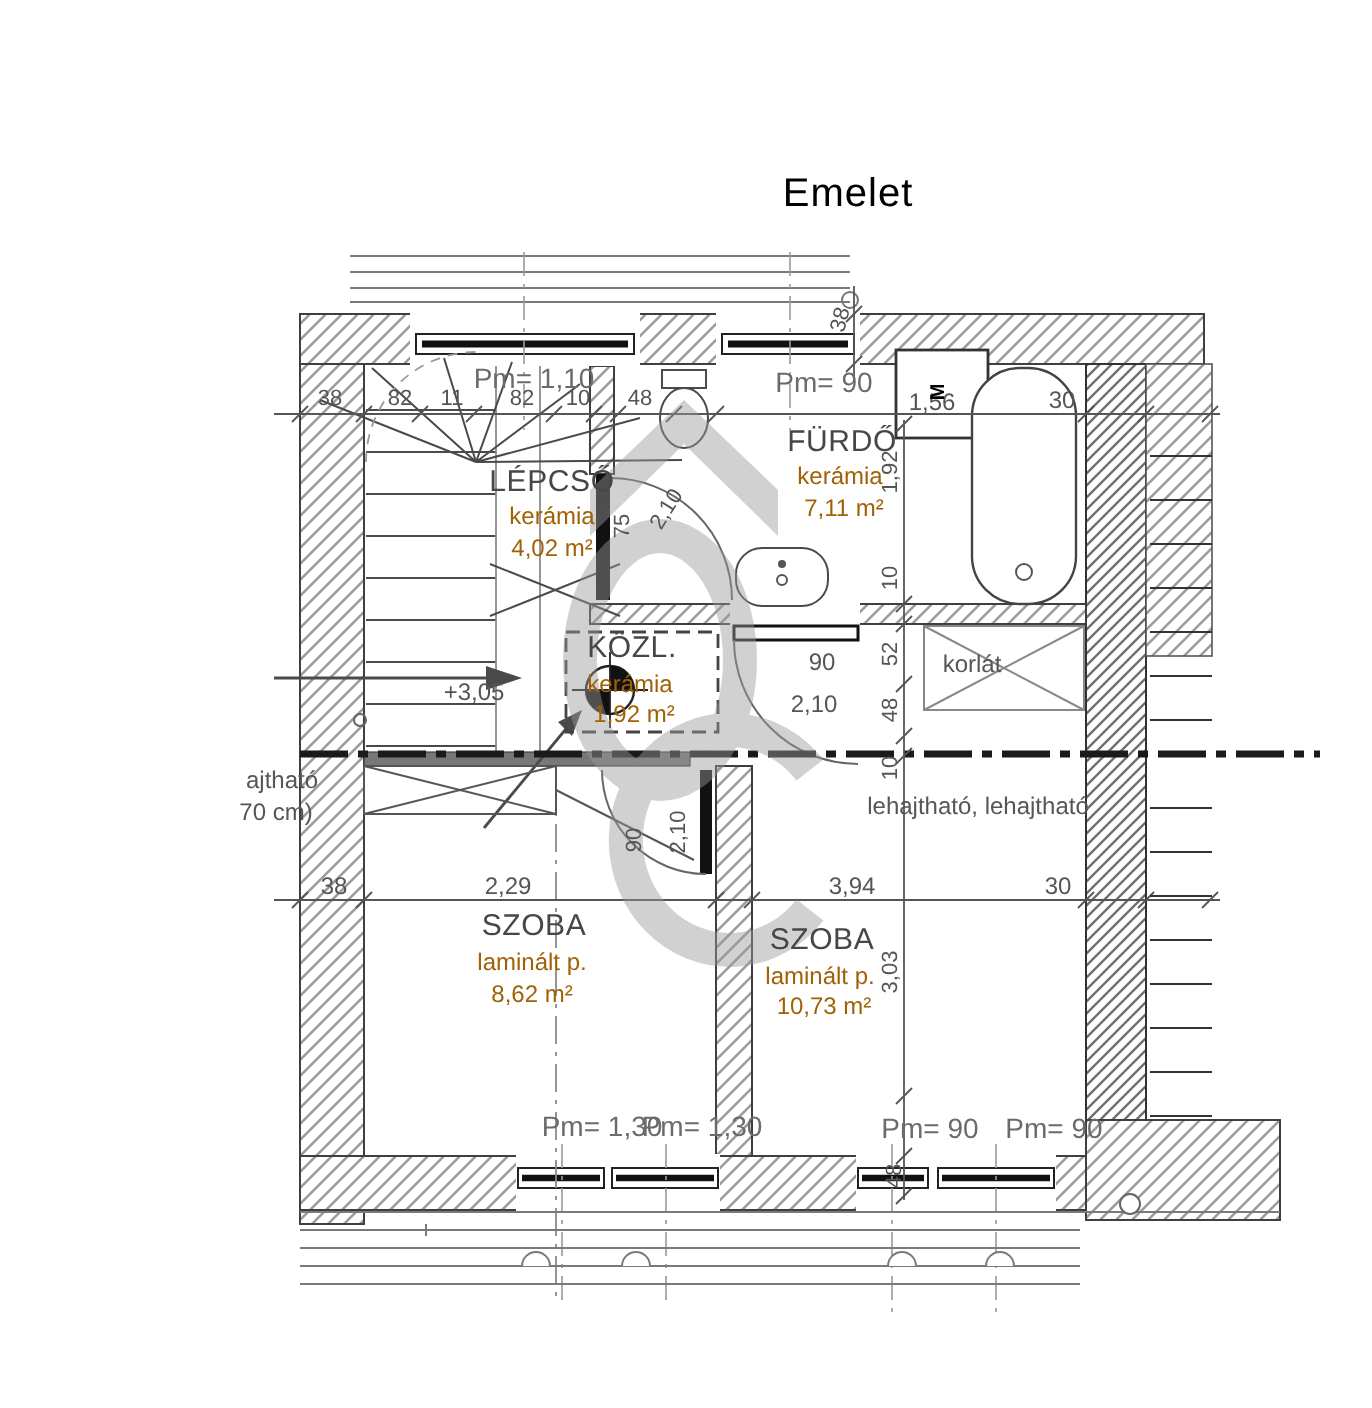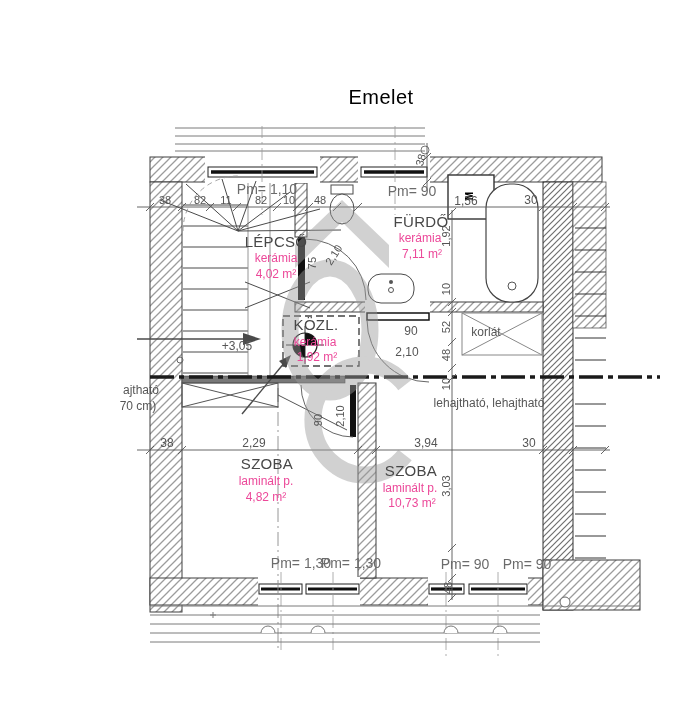--- a/index.html
+++ b/index.html
@@ -4,23 +4,23 @@
 <style>
   html,body{margin:0;padding:0;background:#fff;}
   #stage{position:relative;width:686px;height:704px;background:#fff;overflow:hidden;
          font-family:"Liberation Sans",sans-serif;}
   svg{position:absolute;left:0;top:0;}
   .lbl{position:absolute;transform:translate(-50%,-50%);white-space:nowrap;
        color:#5a5a5a;line-height:1;}
   .r90{transform:translate(-50%,-50%) rotate(-90deg);}
   .r75{transform:translate(-50%,-50%) rotate(-75deg);}
   .r60{transform:translate(-50%,-50%) rotate(-58deg);}
-  .title{font-size:20px;color:#000;letter-spacing:.5px;}
+  .title{font-size:20px;color:#000;letter-spacing:.5px;margin-left:43px;}
   .name{font-weight:400;font-size:15px;color:#474747;letter-spacing:.3px;}
-  .sub{font-size:12px;color:#ec4899;}
+  .sub{font-size:12px;color:#a16207;}
   .pm{font-size:14px;color:#6b6b6b;padding-left:38px;}
   .dim{font-size:12px;color:#555;}
   .dims{font-size:11px;color:#555;}
   .note{font-size:12px;color:#565656;}
   .machine{font-size:10px;font-weight:700;color:#000;}
   .wm{font-weight:700;font-size:30px;color:rgba(148,148,148,.55);letter-spacing:7px;}
 </style>
 </head>
 <body>
 
@@ -190,21 +190,21 @@
   <span class="lbl sub" style="left:276px;top:258px">kerámia</span>
   <span class="lbl sub" style="left:276px;top:274px">4,02 m²</span>
   <span class="lbl name" style="left:421px;top:221px">FÜRDŐ</span>
   <span class="lbl sub" style="left:420px;top:238px">kerámia</span>
   <span class="lbl sub" style="left:422px;top:254px">7,11 m²</span>
   <span class="lbl name" style="left:316px;top:324px">KÖZL.</span>
   <span class="lbl sub" style="left:315px;top:342px">kerámia</span>
   <span class="lbl sub" style="left:317px;top:357px">1,92 m²</span>
   <span class="lbl name" style="left:267px;top:463px">SZOBA</span>
   <span class="lbl sub" style="left:266px;top:481px">laminált p.</span>
-  <span class="lbl sub" style="left:266px;top:497px">4,82 m²</span>
+  <span class="lbl sub" style="left:266px;top:497px">8,62 m²</span>
   <span class="lbl name" style="left:411px;top:470px">SZOBA</span>
   <span class="lbl sub" style="left:410px;top:488px">laminált p.</span>
   <span class="lbl sub" style="left:412px;top:503px">10,73 m²</span>
 
   <span class="lbl dims" style="left:165px;top:200px">38</span>
   <span class="lbl dims" style="left:200px;top:200px">82</span>
   <span class="lbl dims" style="left:226px;top:200px">11</span>
   <span class="lbl dims" style="left:261px;top:200px">82</span>
   <span class="lbl dims" style="left:289px;top:200px">10</span>
   <span class="lbl dims" style="left:320px;top:200px">48</span>

